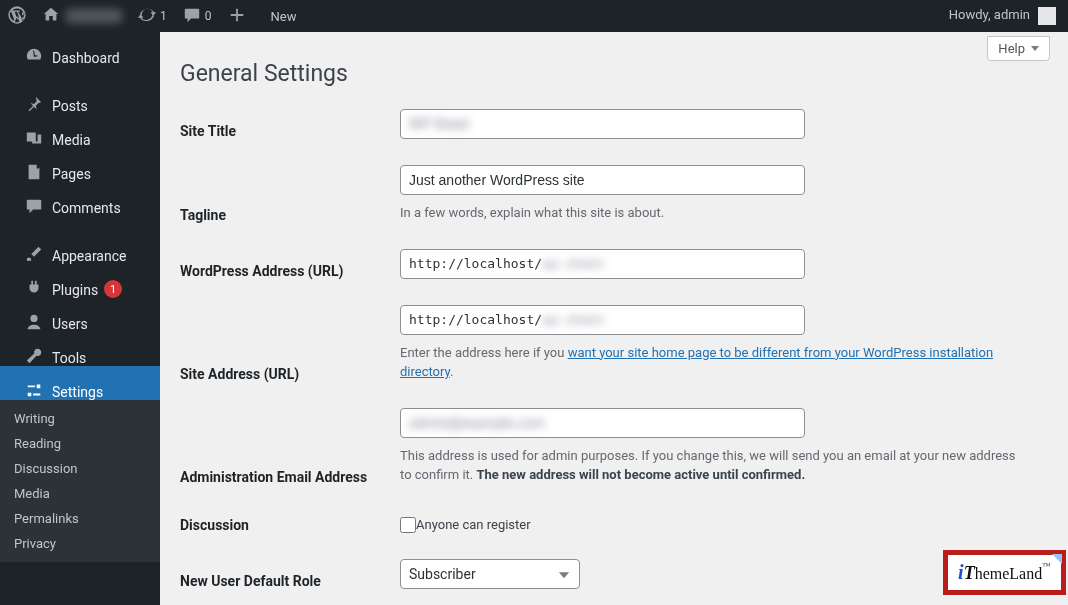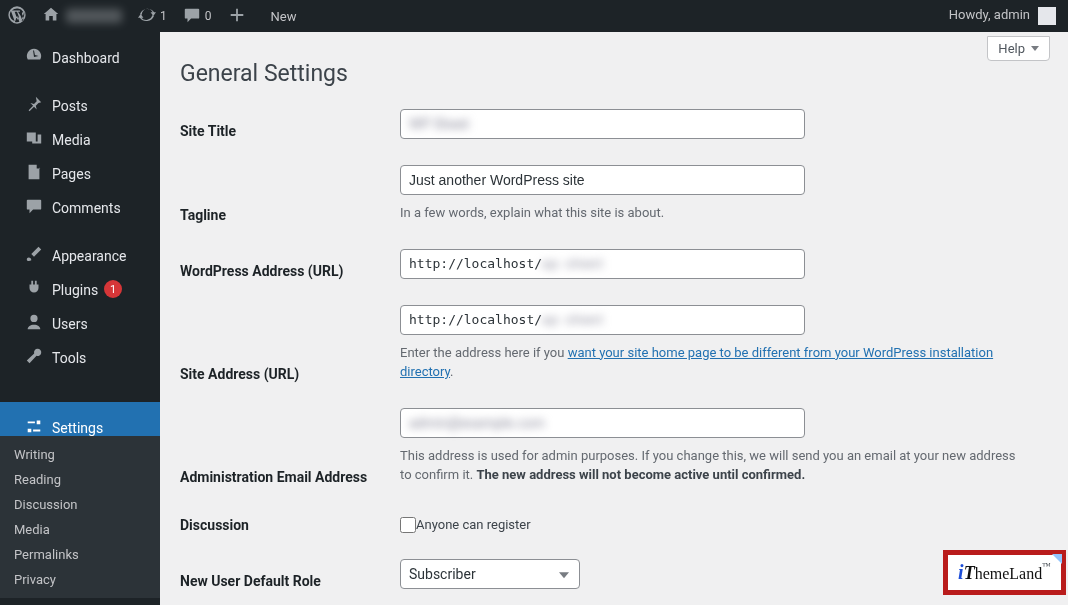--- a/index.html
+++ b/index.html
@@ -66,21 +66,21 @@
     display: flex; align-items: flex-end;
     height: 34px;
     padding: 0 10px 0 24px;
     font-size: 14px;
     cursor: pointer;
     position: relative;
     color: #e5e7eb;
   }
   .menu-item .micon { width: 20px; height: 20px; margin-right: 8px; display:flex; align-items:center; justify-content:center;}
   .menu-item .micon svg { width: 18px; height: 18px; fill: #9ca2a7; }
-  .menu-item.current { background: #2271b1; color: #fff; margin-top: 36px; }
+  .menu-item.current { background: #2271b1; color: #fff; }
   .menu-item.current .micon svg { fill: #fff; }
   .menu-item.current::after{
     content:"";
     position:absolute; right:-8px; top:50%; transform:translateY(-50%);
     border: 8px solid transparent;
     border-right-color: #f0f0f1;
   }
   .menu-sep { height: 14px; }
   .update-badge {
     min-width: 18px; height: 18px; border-radius: 9px;

